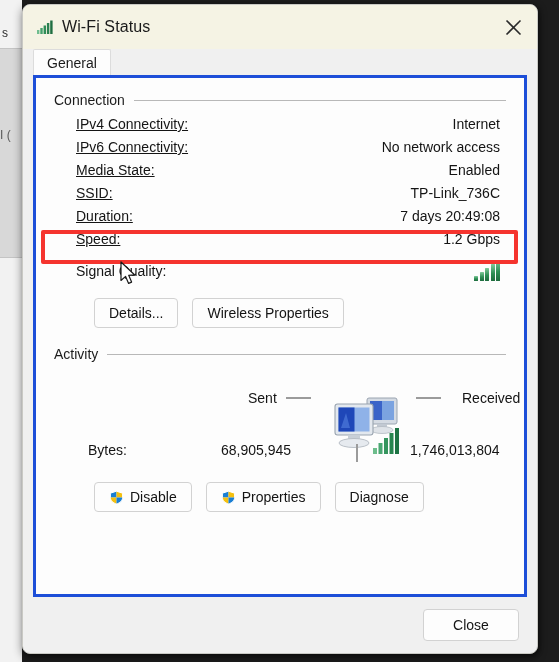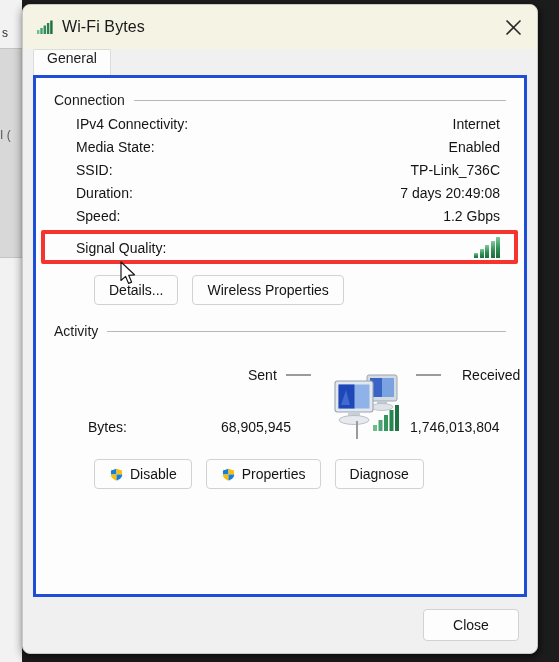--- a/index.html
+++ b/index.html
@@ -86,21 +86,21 @@
     background: #f0f0f0;
     display: flex;
     align-items: flex-end;
     padding-left: 10px;
     flex: none;
     position: relative;
   }
   .tab {
     height: 26px;
     padding: 0 13px;
-    display: flex; align-items: flex-start;
+    display: flex; align-items: center;
     font-size: 14px;
     color: #1b1b1b;
     background: #fdfdfd;
     border: 1px solid #dcdcdc;
     border-bottom: none;
     border-radius: 2px 2px 0 0;
     cursor: default;
   }
 
   
@@ -134,21 +134,21 @@
   
   .rows { padding-left: 22px; padding-right: 6px; }
   .row {
     display: flex;
     justify-content: space-between;
     align-items: baseline;
     height: 23px;
     font-size: 14px;
     color: #141414;
   }
-  .row .k { white-space: nowrap; }
+  .row .k { white-space: nowrap; text-decoration: underline; }
   .row .v { white-space: nowrap; }
 
   .row-signal {
     display: flex;
     justify-content: space-between;
     align-items: center;
     height: 30px;
     font-size: 14px;
     color: #141414;
     margin-top: 2px;
@@ -283,21 +283,21 @@
   <div class="titlebar">
     <span class="title-icon">
       <svg width="16" height="14" viewBox="0 0 16 14">
         <rect x="0" y="10" width="2.4" height="4" fill="#6fbd8f"></rect>
         <rect x="3.3" y="8" width="2.4" height="6" fill="#44a06d"></rect>
         <rect x="6.6" y="5.5" width="2.4" height="8.5" fill="#2f8c58"></rect>
         <rect x="9.9" y="3" width="2.4" height="11" fill="#2a8050"></rect>
         <rect x="13.2" y="0.5" width="2.4" height="13.5" fill="#1f6e41"></rect>
       </svg>
     </span>
-    <span class="title-text">Wi-Fi Bytes</span>
+    <span class="title-text">Wi-Fi Status</span>
     <div class="close-btn">
       <svg width="17" height="17" viewBox="0 0 17 17">
         <line x1="1.5" y1="1.5" x2="15.5" y2="15.5" stroke="#2a2a2a" stroke-width="1.6"></line>
         <line x1="15.5" y1="1.5" x2="1.5" y2="15.5" stroke="#2a2a2a" stroke-width="1.6"></line>
       </svg>
     </div>
   </div>
 
   <div class="tabstrip">
     <div class="tab">
@@ -309,20 +309,24 @@
 
     <div class="group-head">
       <span class="group-label">Connection</span>
       <span class="group-rule"></span>
     </div>
 
     <div class="rows">
       <div class="row">
         <span class="k">IPv4 Connectivity:</span>
         <span class="v">Internet</span>
+      </div>
+      <div class="row">
+        <span class="k">IPv6 Connectivity:</span>
+        <span class="v">No network access</span>
       </div>
       <div class="row">
         <span class="k">Media State:</span>
         <span class="v">Enabled</span>
       </div>
       <div class="row">
         <span class="k">SSID:</span>
         <span class="v">TP-Link_736C</span>
       </div>
       <div class="row">

